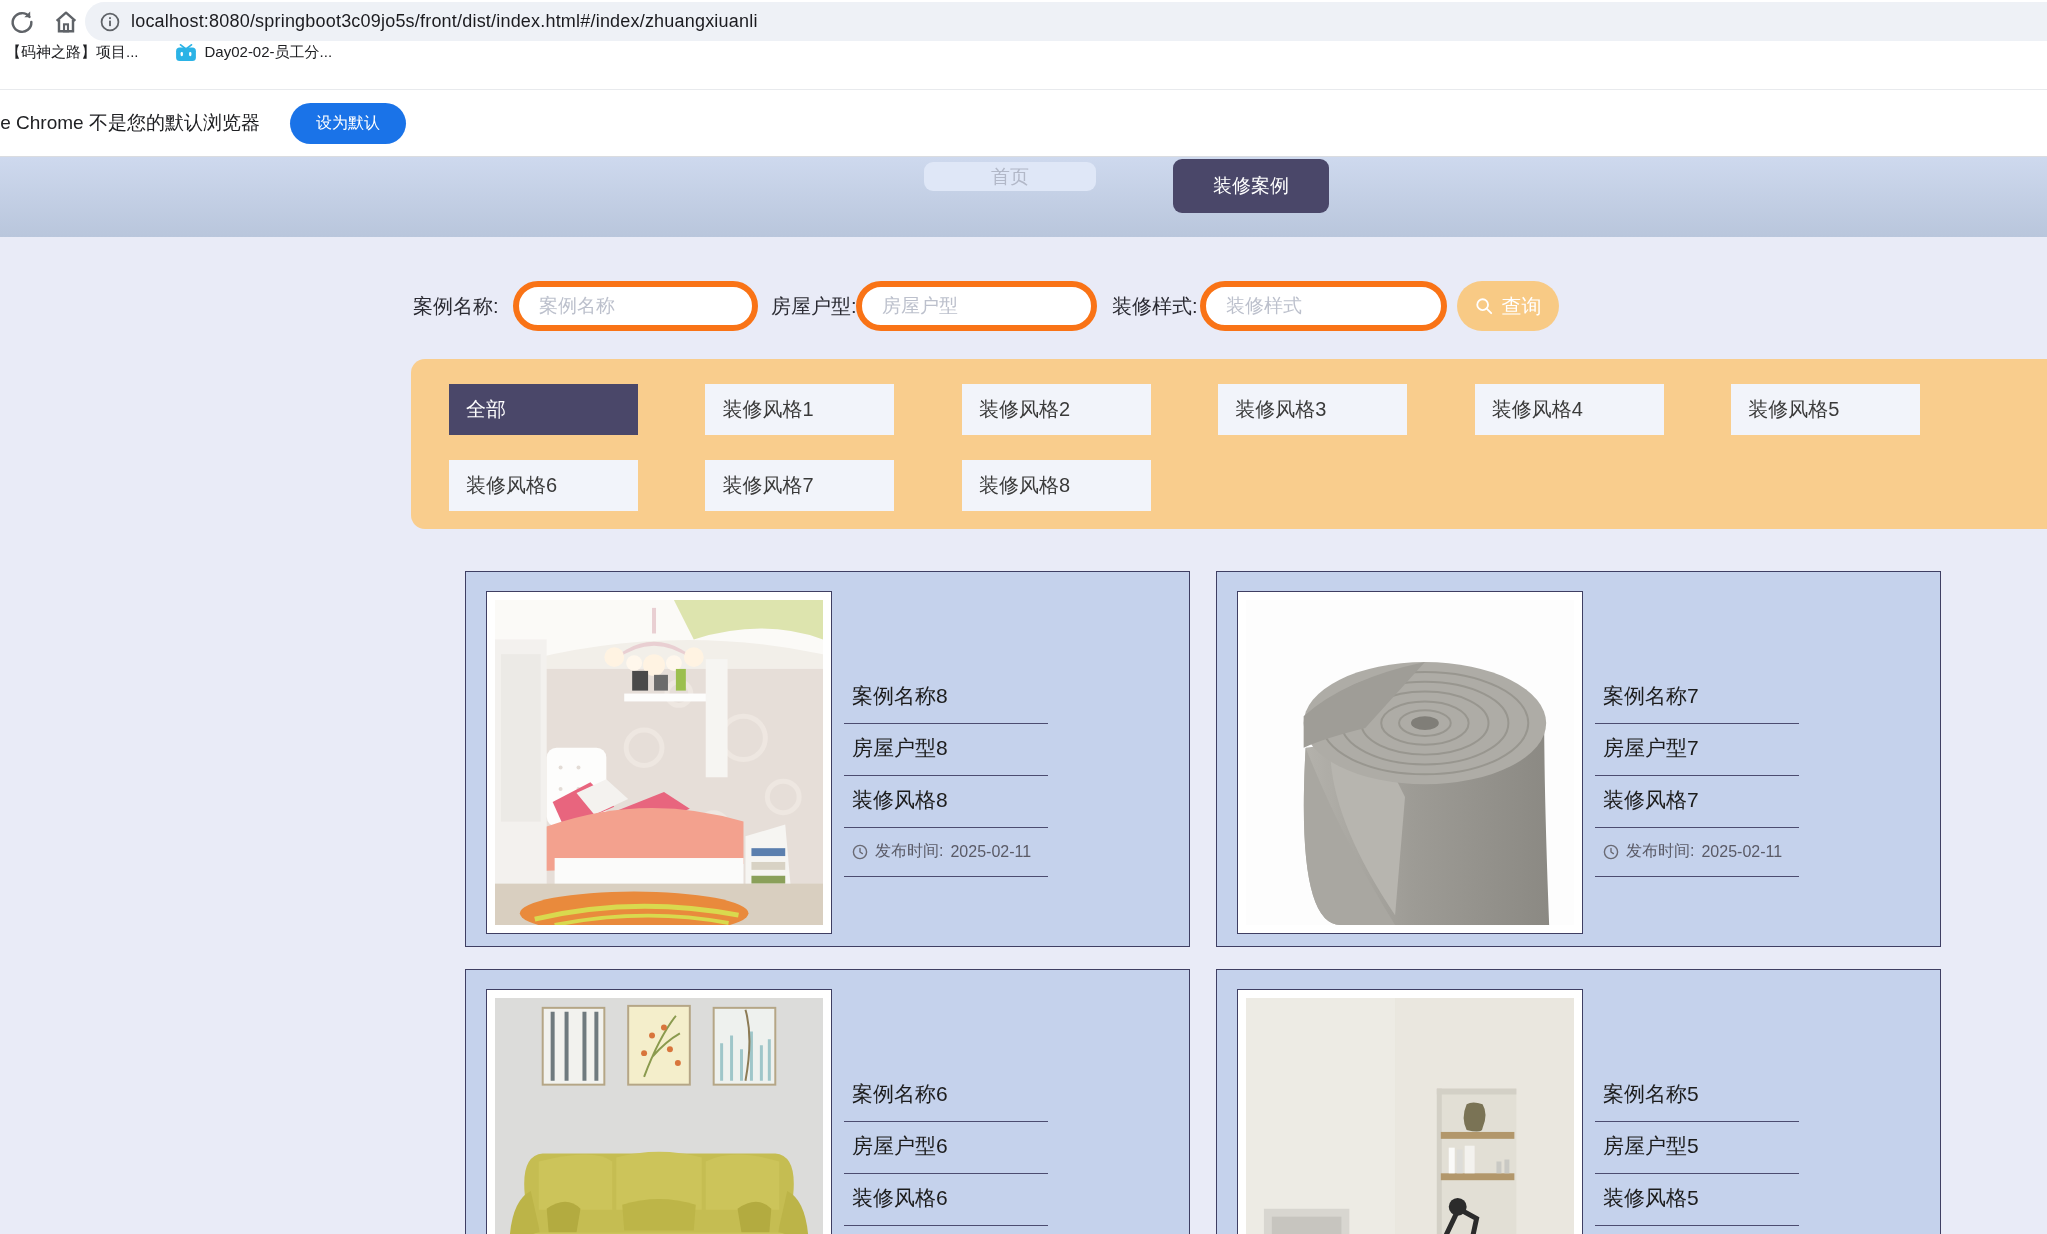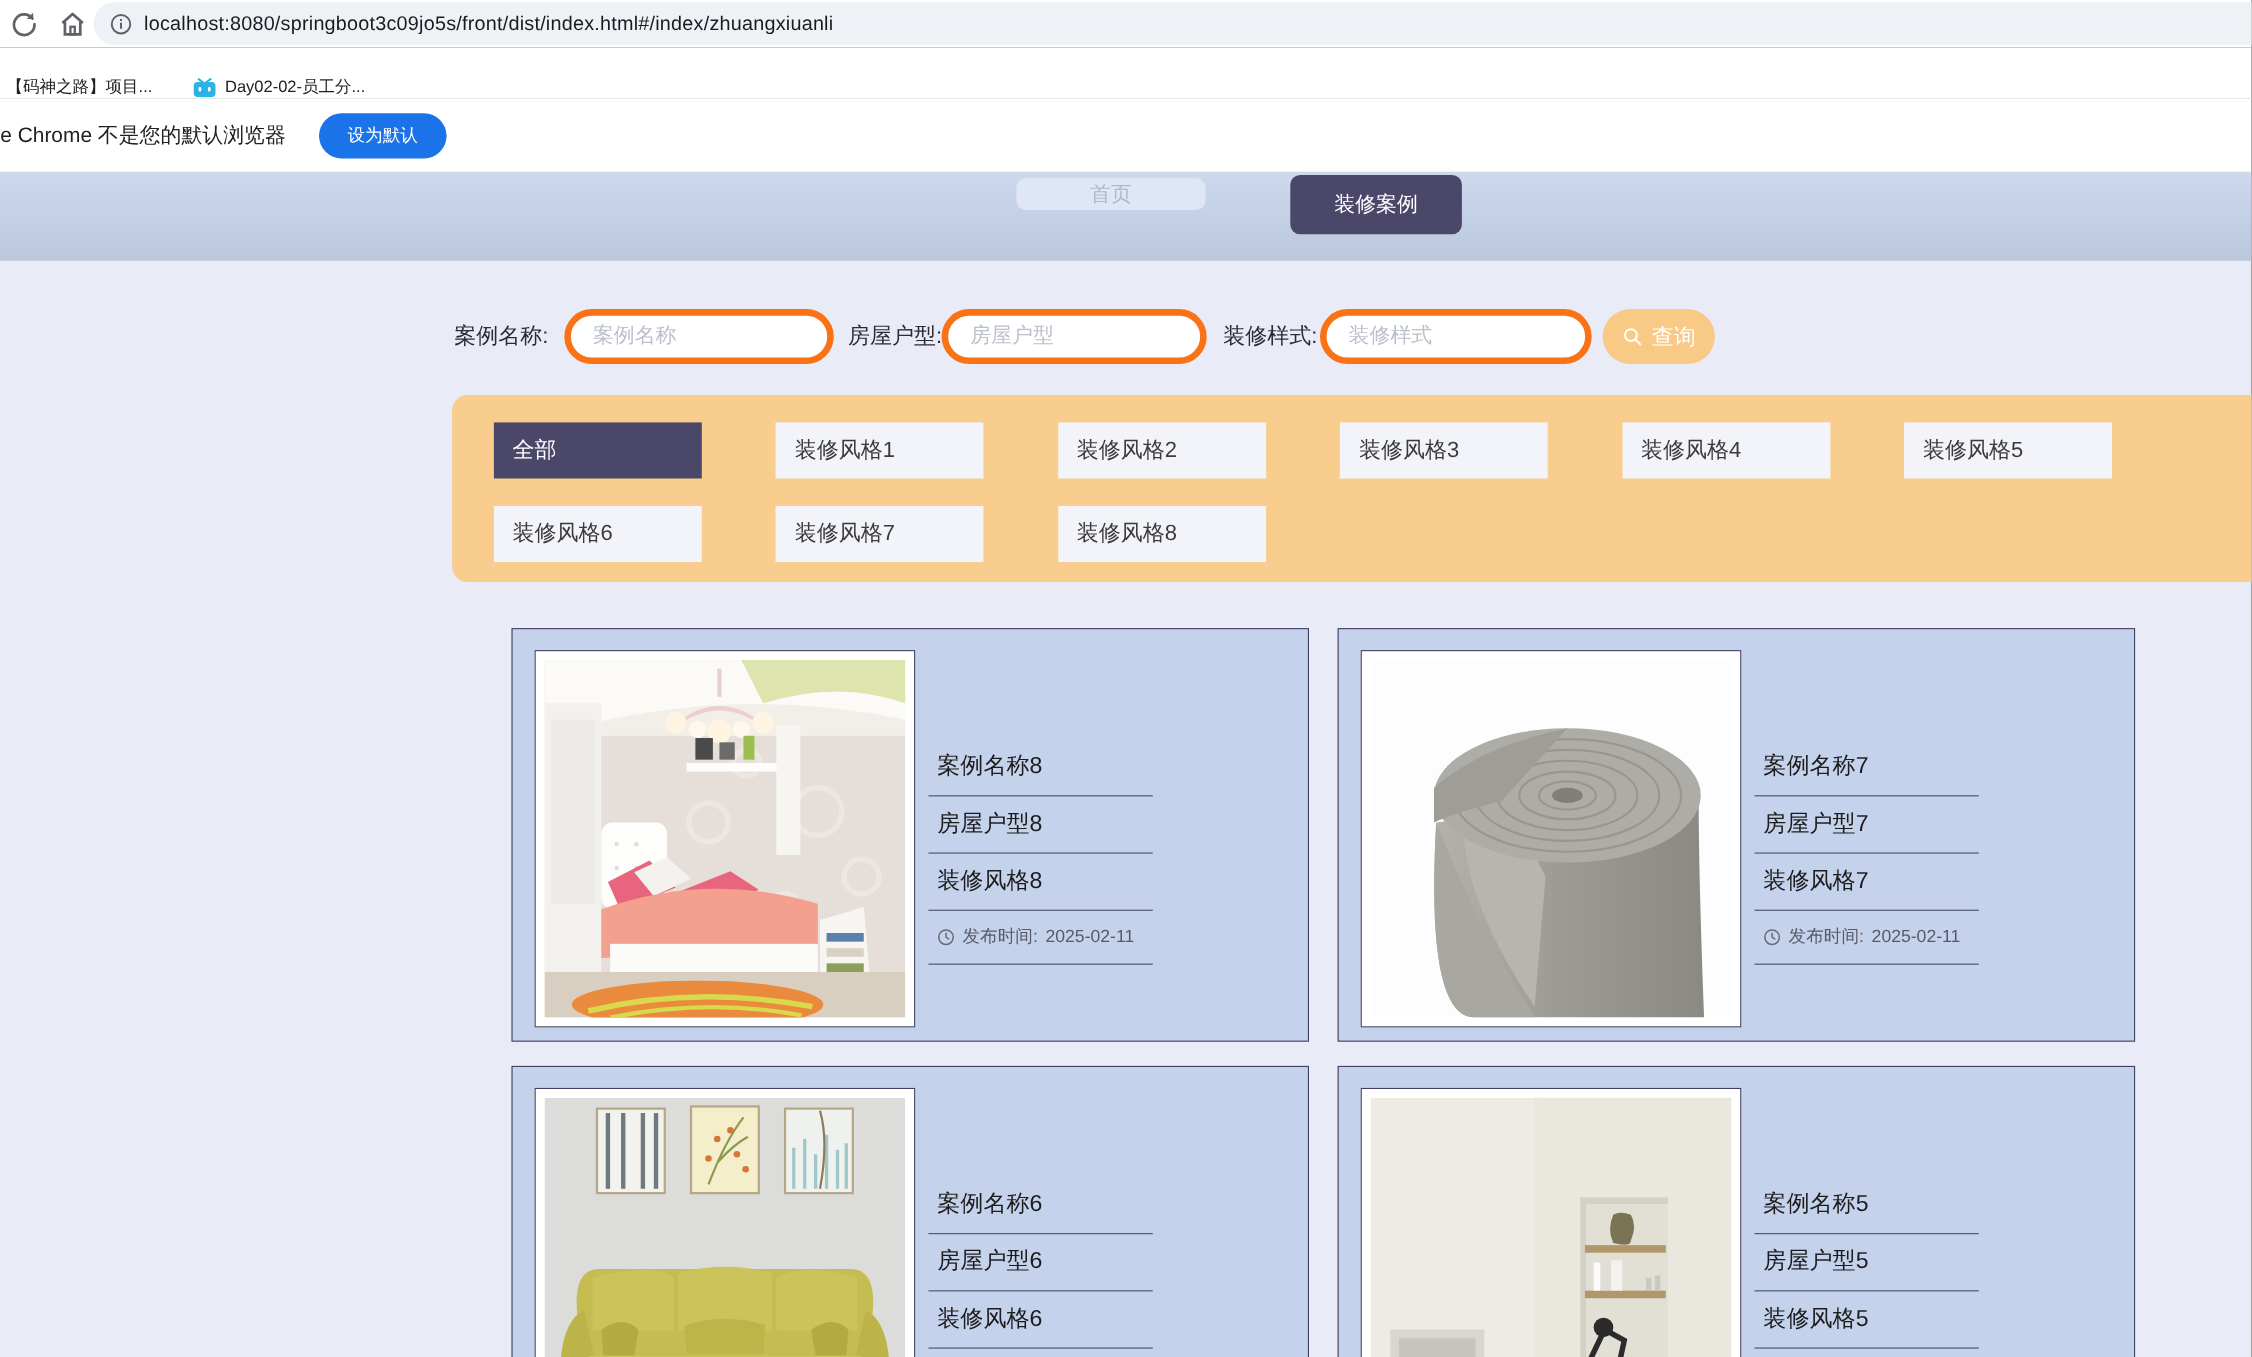--- a/index.html
+++ b/index.html
@@ -1,29 +1,29 @@
 <!DOCTYPE html>
 <html><head>
 <meta charset="utf-8">
 <style>
   html,body{margin:0;padding:0;background:#fff;}
   .screen{position:relative;width:2047px;height:1234px;overflow:hidden;
-          font-family:"Liberation Sans","DejaVu Sans",sans-serif;background:#000000;}
+          font-family:"Liberation Sans","DejaVu Sans",sans-serif;background:#86efac;}
 
   
   .toolbar{position:absolute;left:0;top:0;width:2047px;height:43px;background:#fff;}
   .tb-icon{position:absolute;top:8px;width:28px;height:28px;color:#5f6368;}
   .urlpill{position:absolute;left:85px;top:2px;right:-40px;height:39px;background:#eef1f6;
            border-radius:20px;display:flex;align-items:center;padding-left:14px;}
   .info-ic{width:22px;height:22px;color:#5f6368;flex:0 0 auto;}
   .urltext{font-size:18px;color:#1b1b1f;margin-left:10px;white-space:nowrap;letter-spacing:.2px;}
 
   
   .bookmarks{position:absolute;left:0;top:43px;width:2047px;height:46px;background:#fff;
-             border-bottom:1px solid #e8eaed;display:flex;align-items:flex-end;}
+             border-bottom:1px solid #e8eaed;display:flex;align-items:flex-start;}
   .bm{display:flex;align-items:center;font-size:15px;color:#202124;margin-left:6px;white-space:nowrap;}
   .bm + .bm{margin-left:36px;}
   .bm-ic{width:22px;height:18px;margin-right:8px;}
 
   
   .notifbar{position:absolute;left:0;top:90px;width:2047px;height:66px;background:#fff;
             border-bottom:1px solid #dadce0;display:flex;align-items:center;}
   .notif-text{font-size:19px;color:#202124;margin-left:-4px;white-space:nowrap;}
   .btn-default{margin-left:30px;height:41px;padding:0 26px;border:none;border-radius:21px;
                background:#1a73e8;color:#fff;font-size:16px;font-family:inherit;cursor:pointer;}

